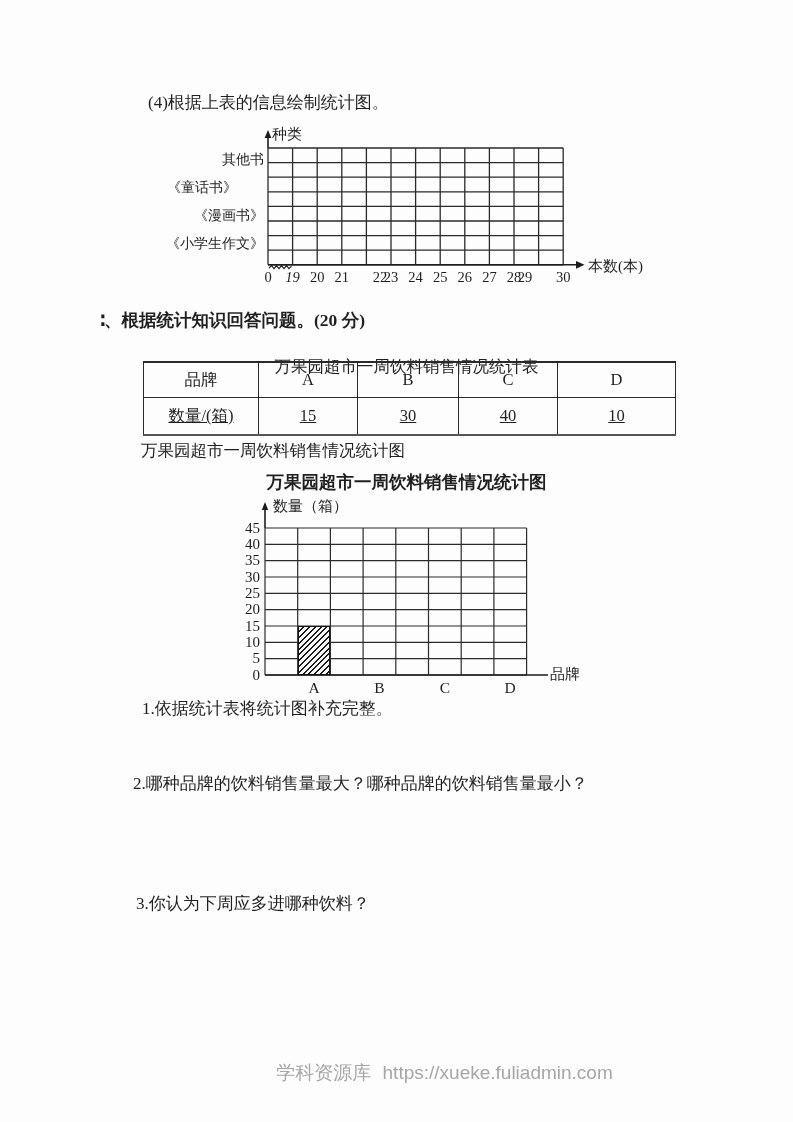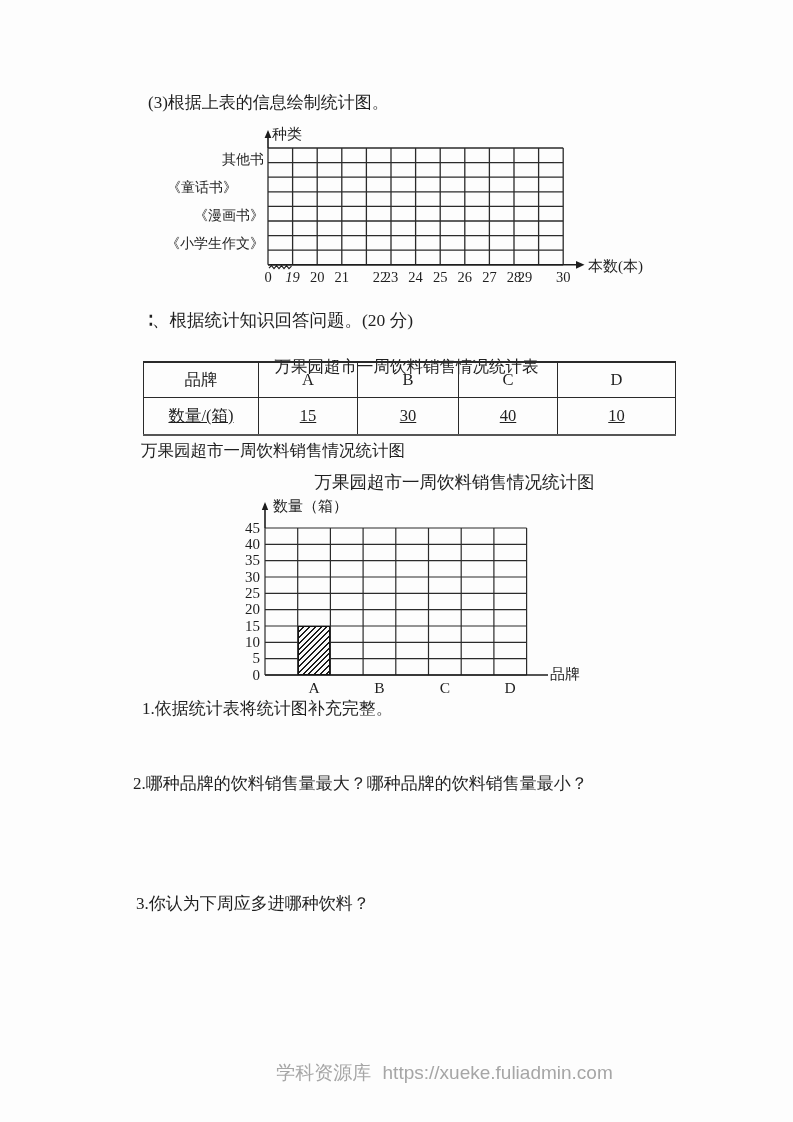--- a/index.html
+++ b/index.html
@@ -3,21 +3,21 @@
 <meta charset="utf-8">
 <style>
   html,body{margin:0;padding:0;}
   body{
     width:793px;height:1122px;position:relative;overflow:hidden;
     background:#fdfdfd;color:#1f1f1f;
     font-family:"Liberation Serif","DejaVu Serif",serif;
   }
   .abs{position:absolute;}
   .txt{font-size:17px;line-height:22px;white-space:nowrap;}
-  .bold{font-weight:normal;margin-left:48px;}
+  .bold{font-weight:bold;}
   .center{text-align:center;}
   
   .chart1{left:140px;top:128px;width:560px;height:170px;}
   .chart1 svg{position:absolute;left:0;top:0;}
   .c1-ylabel{left:132px;top:-3px;font-size:15px;white-space:nowrap;}
   .c1-cat{left:0;width:124px;text-align:right;font-size:14px;line-height:18px;white-space:nowrap;}
   .c1-tick{width:26px;text-align:center;font-size:14.5px;top:141px;white-space:nowrap;}
   .c1-xlabel{left:448px;top:129px;font-size:15px;white-space:nowrap;}
   
   .sales-table{left:143px;top:361px;border-collapse:collapse;table-layout:fixed;}
@@ -43,21 +43,21 @@
   .footer{
     left:0;top:1060px;width:793px;text-align:center;
     font-family:"Liberation Sans","DejaVu Sans",sans-serif;
     font-size:19px;color:#a6a6a6;padding-left:48px;
   }
   .footer span{margin:0 3px;}
 </style>
 </head>
 <body>
 
-<div class="abs txt" style="left:148px;top:92px;">(3)根据上表的信息绘制统计图。</div>
+<div class="abs txt" style="left:148px;top:92px;">(4)根据上表的信息绘制统计图。</div>
 
 <div class="abs chart1">
   <svg width="560" height="170" viewBox="0 0 560 170">
     <path d="M128 20V136.8M152.6 20V136.8M177.2 20V136.8M201.8 20V136.8M226.4 20V136.8M251 20V136.8M275.6 20V136.8M300.2 20V136.8M324.8 20V136.8M349.4 20V136.8M374 20V136.8M398.6 20V136.8M423.2 20V136.8M128 20H423.2M128 34.6H423.2M128 49.2H423.2M128 63.8H423.2M128 78.4H423.2M128 93H423.2M128 107.6H423.2M128 122.2H423.2M128 136.8H423.2" fill="none" stroke="#2b2b2b" stroke-width="1.3"></path>
     <path d="M128 136.8H438M128 20V4" fill="none" stroke="#1d1d1d" stroke-width="1.6"></path>
     <polygon points="124.6,10 128,2 131.4,10" fill="#1d1d1d"></polygon>
     <polygon points="436,132.9 444.5,136.8 436,140.7" fill="#1d1d1d"></polygon>
     <polyline points="129,140.2 131.5,137.6 134,140.6 136.5,137.6 139,140.6 141.5,137.6 144,140.6 146.5,137.6 149,140.6 151.5,138.2" fill="none" stroke="#1d1d1d" stroke-width="1.1"></polyline>
   </svg>
   <span class="abs c1-ylabel">种类</span>

